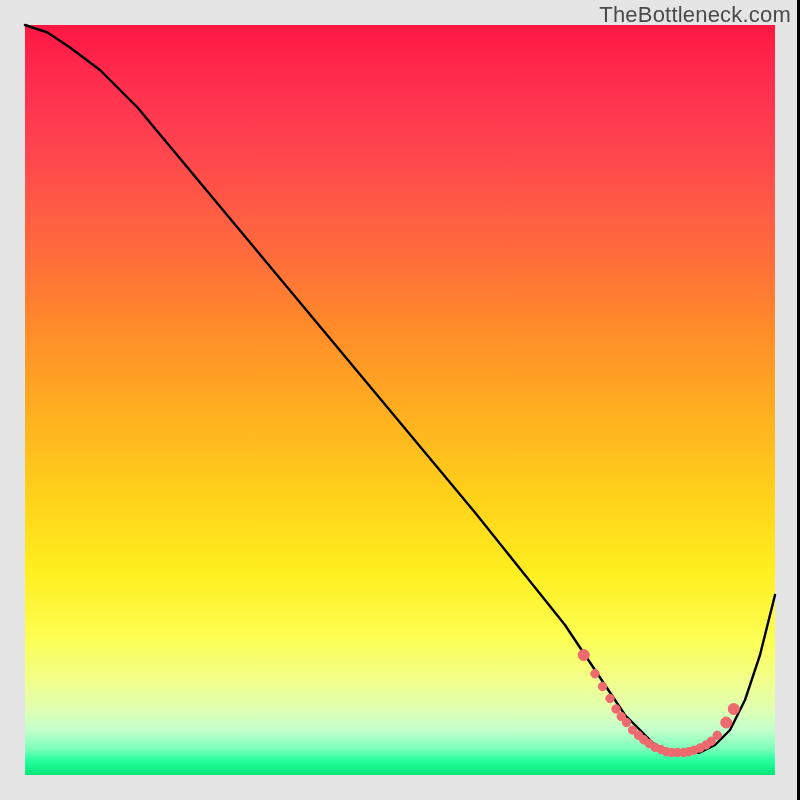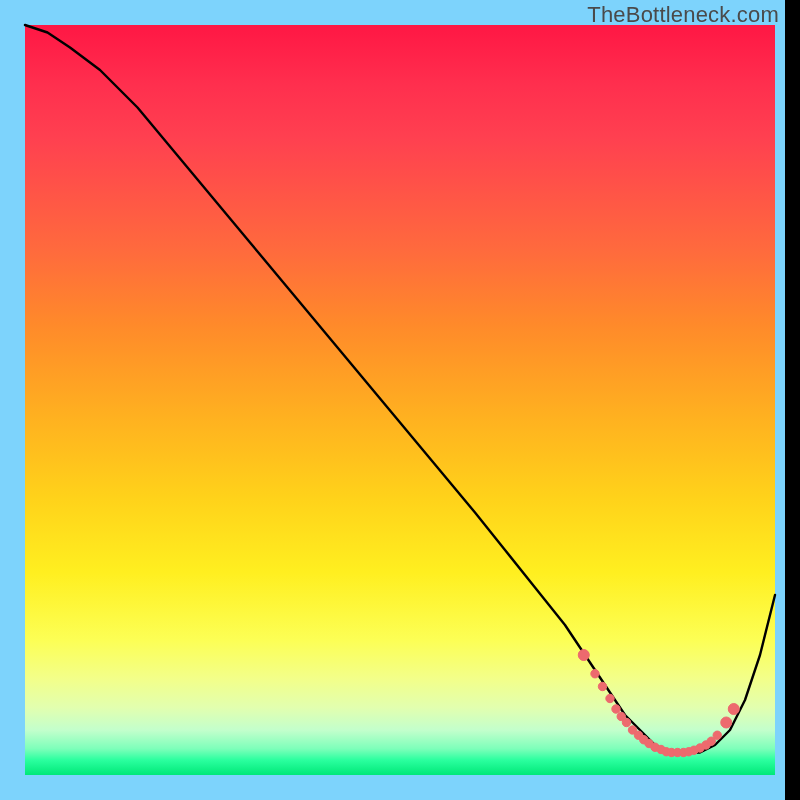--- a/index.html
+++ b/index.html
@@ -8,21 +8,22 @@
     width: 800px;
     height: 800px;
     background: #000;
     overflow: hidden;
     font-family: Arial, Helvetica, sans-serif;
   }
   .frame {
     position: relative;
     width: 785px;
     height: 800px;
-    background: #7dd3fc;
+    background: #e5e5e5;
+    padding-left: 12px;
   }
   .plot {
     position: absolute;
     left: 25px;
     top: 25px;
     width: 750px;
     height: 750px;
     background: linear-gradient(to bottom,
       #ff1744 0%,
       #ff2f4e 8%,

